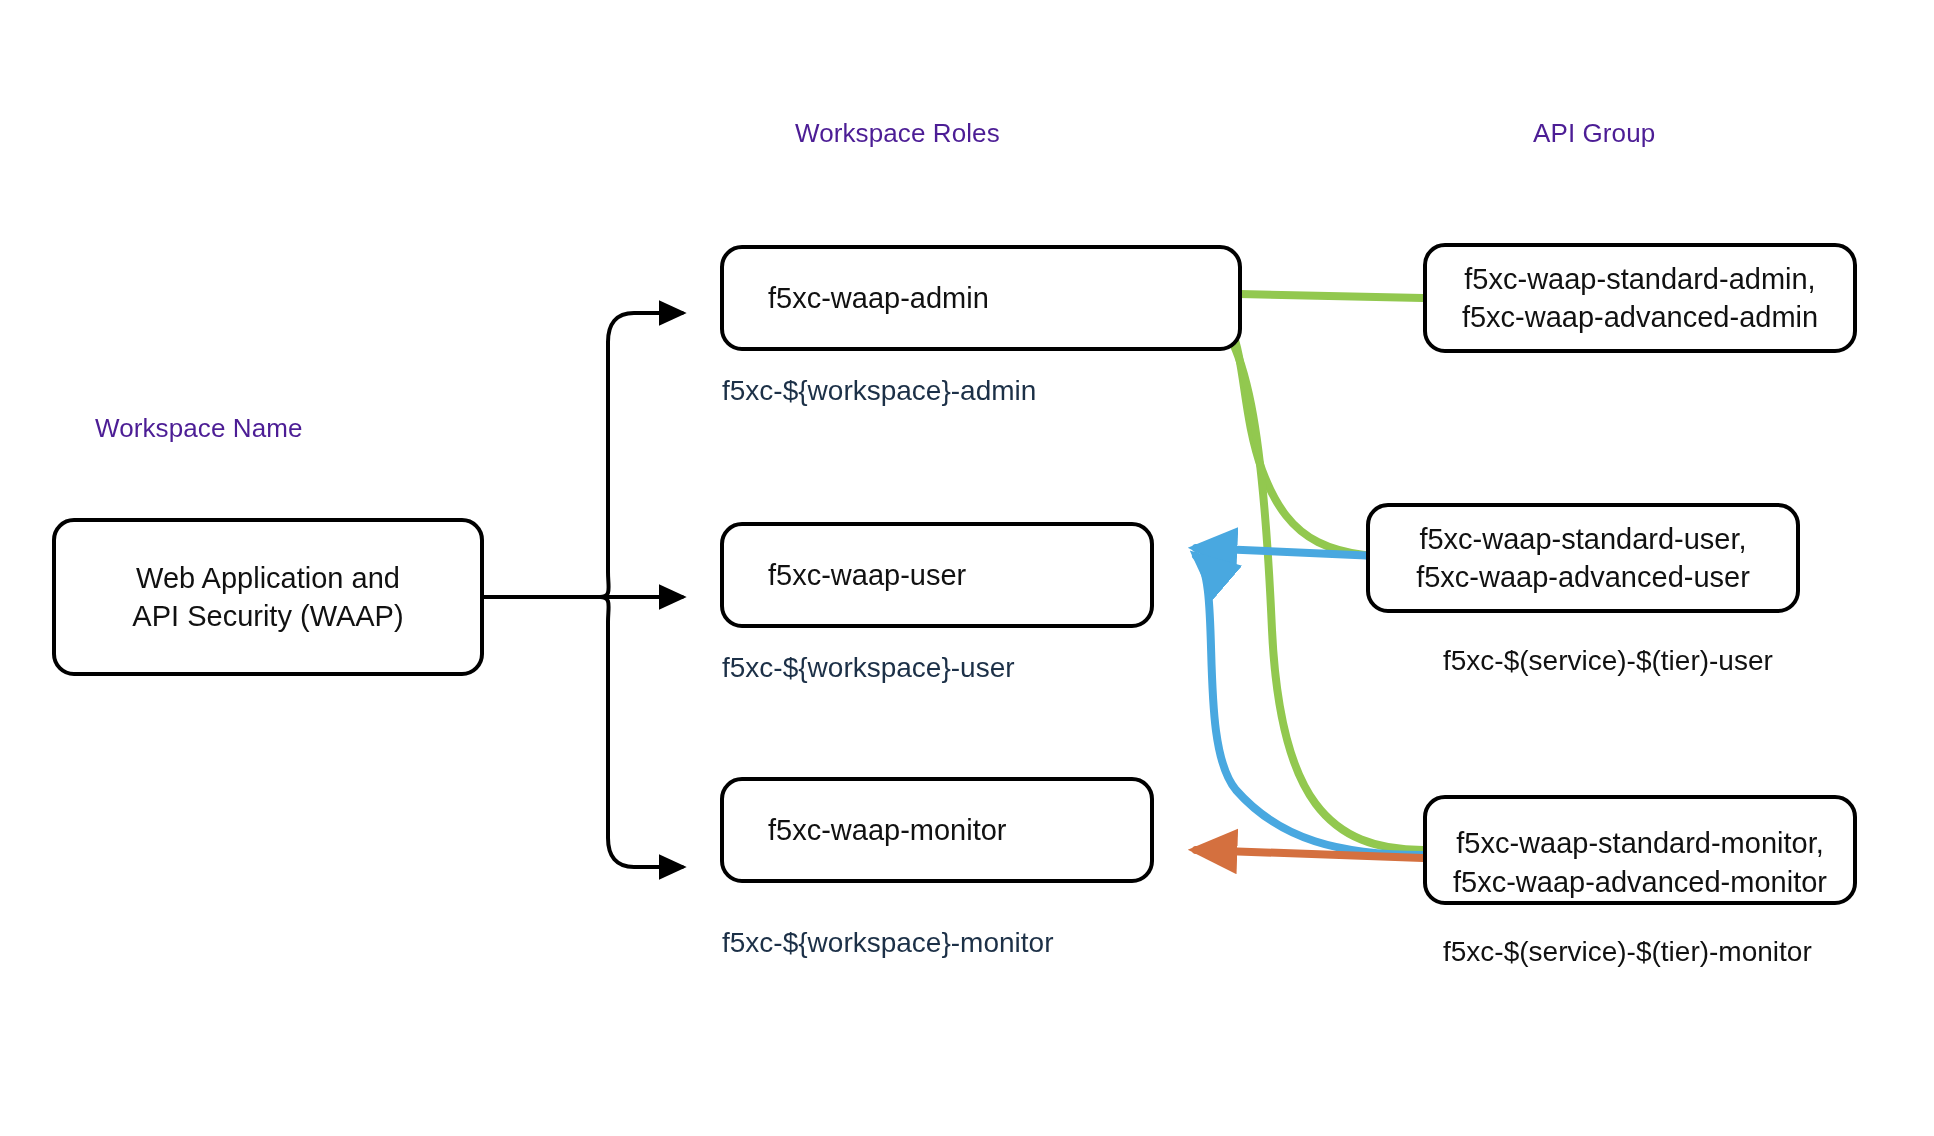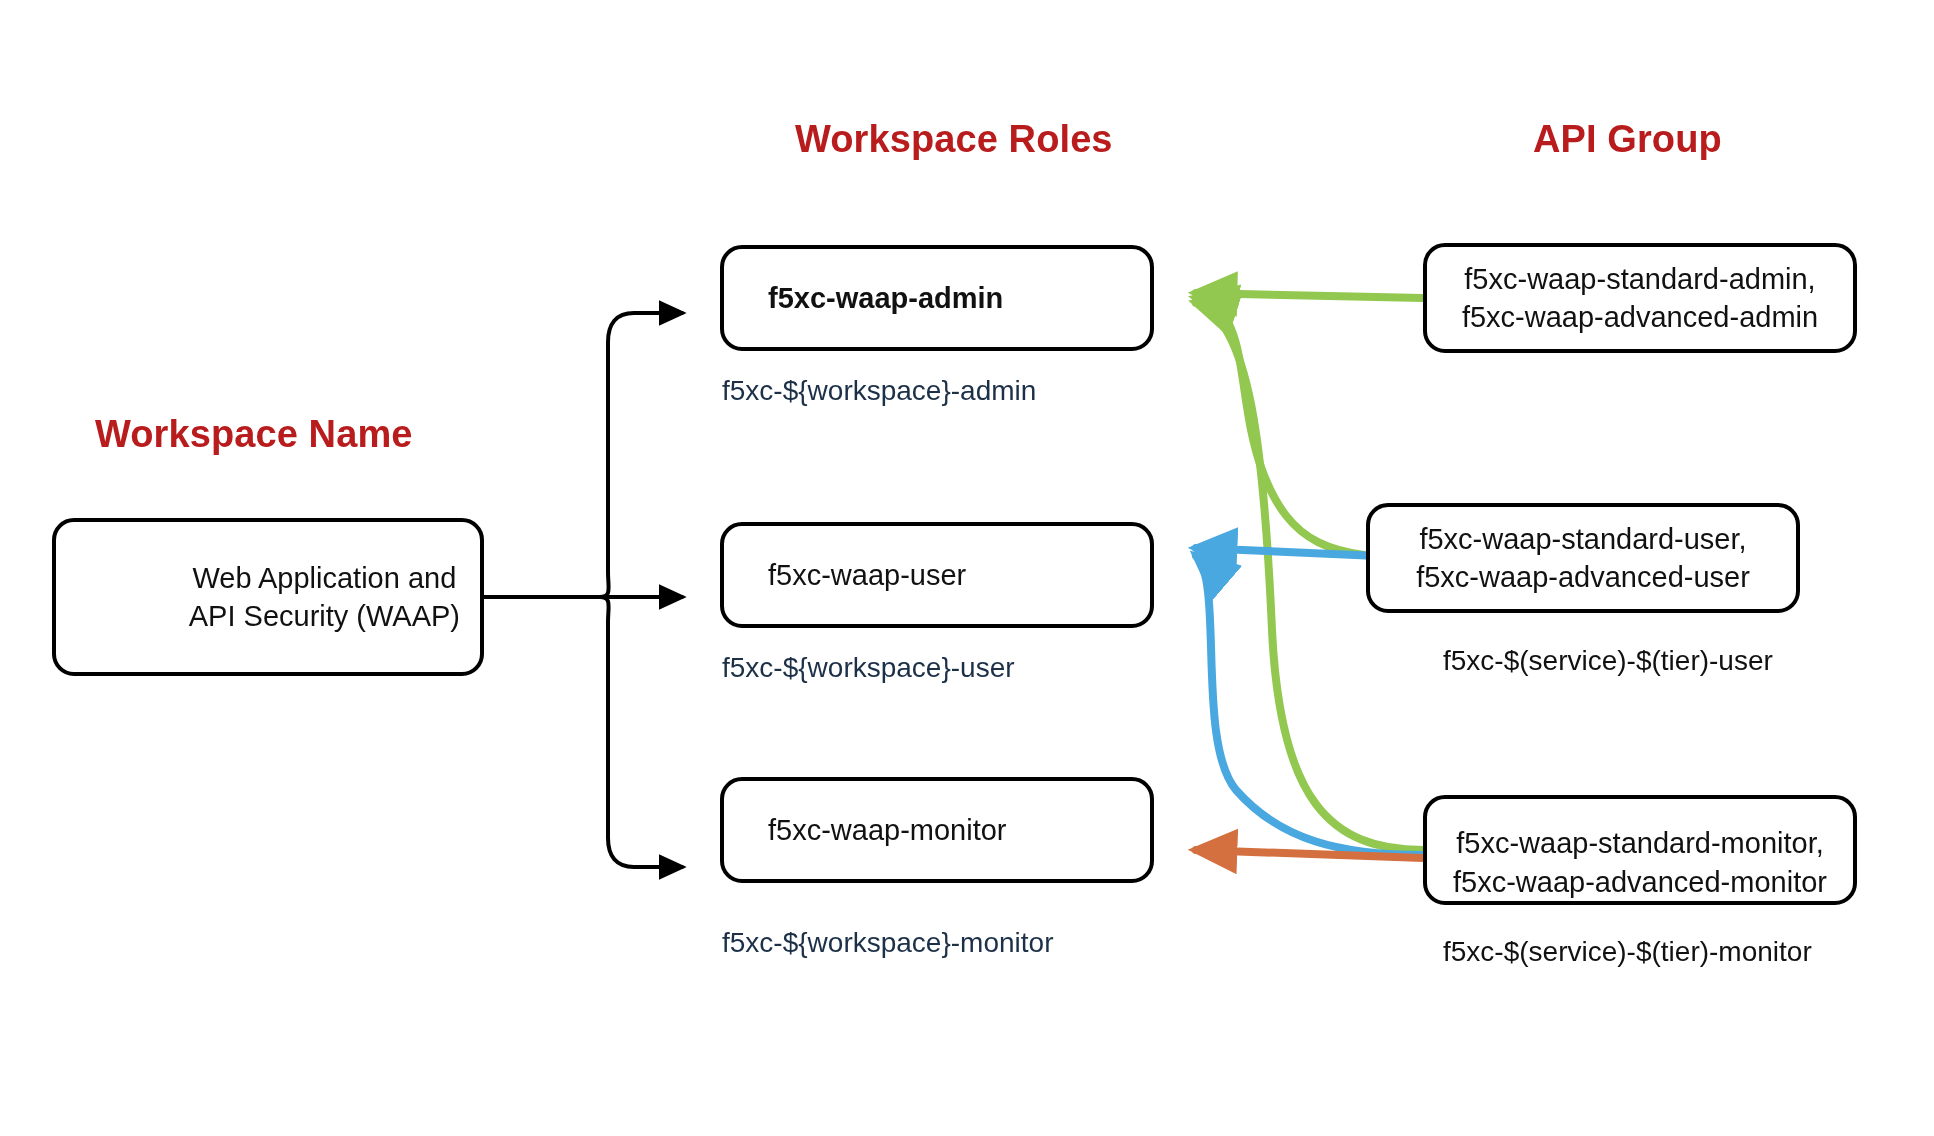--- a/index.html
+++ b/index.html
@@ -23,23 +23,23 @@
     left: 0;
     top: 0;
     width: 1934px;
     height: 1136px;
     pointer-events: none;
   }
 
   
   .col-header {
     position: absolute;
-    font-size: 38px;
-    font-weight: bold;
-    color: #b91c1c;
+    font-size: 26px;
+    font-weight: normal;
+    color: #4c1d95;
     white-space: nowrap;
     letter-spacing: 0.1px;
   }
   #hdr-workspace-name { left: 95px;  top: 413px; }
   #hdr-workspace-roles { left: 795px; top: 118px; }
   #hdr-api-group      { left: 1533px; top: 118px; }
 
   
   .node {
     position: absolute;
@@ -54,24 +54,24 @@
     line-height: 1.32;
   }
   .node .node-label { display: block; }
 
   .node.left-pad  { padding-left: 44px; }
   .node.centered  { justify-content: center; text-align: center; padding: 0 20px; }
 
   
   #node-workspace {
     left: 52px; top: 518px;
-    width: 432px; height: 158px; justify-content: flex-end;
+    width: 432px; height: 158px;
   }
   
-  #node-role-admin   { left: 720px; top: 245px; width: 434px; height: 106px; font-weight: bold; }
+  #node-role-admin   { left: 720px; top: 245px; width: 522px; height: 106px; }
   #node-role-user    { left: 720px; top: 522px; width: 434px; height: 106px; }
   #node-role-monitor { left: 720px; top: 777px; width: 434px; height: 106px; }
 
   
   #node-api-admin   { left: 1423px; top: 243px; width: 434px; height: 110px; }
   #node-api-user    { left: 1366px; top: 503px; width: 434px; height: 110px; }
   #node-api-monitor { left: 1423px; top: 795px; width: 434px; height: 110px; align-items: flex-end; }
 
   
   .caption {

